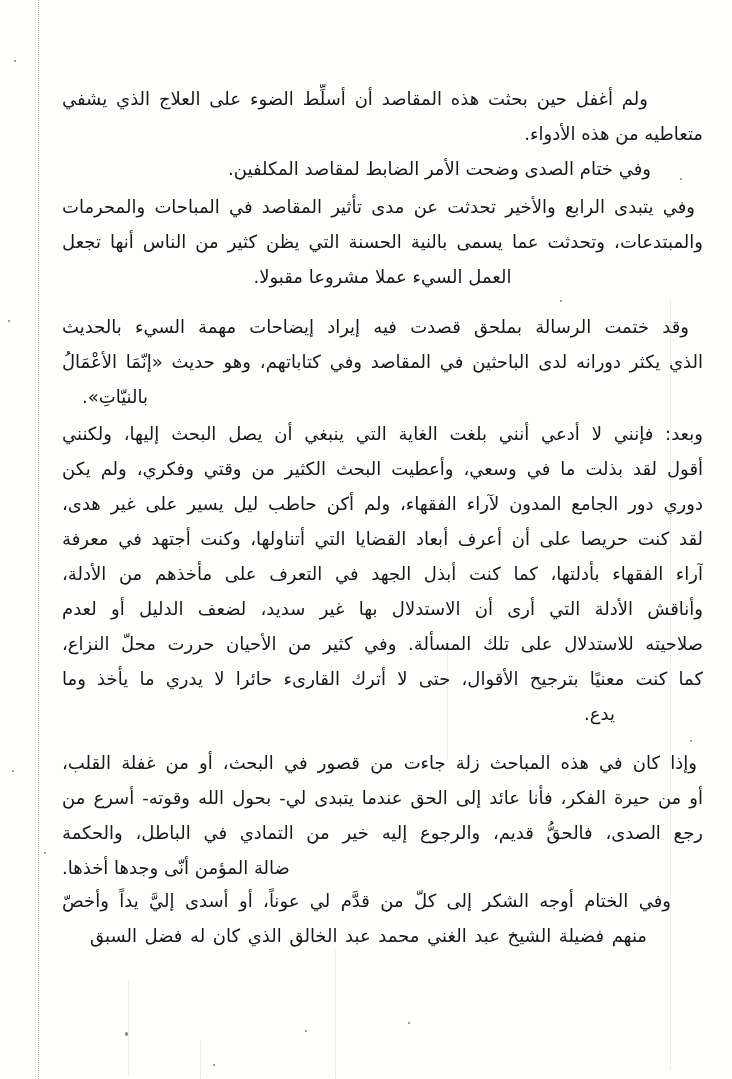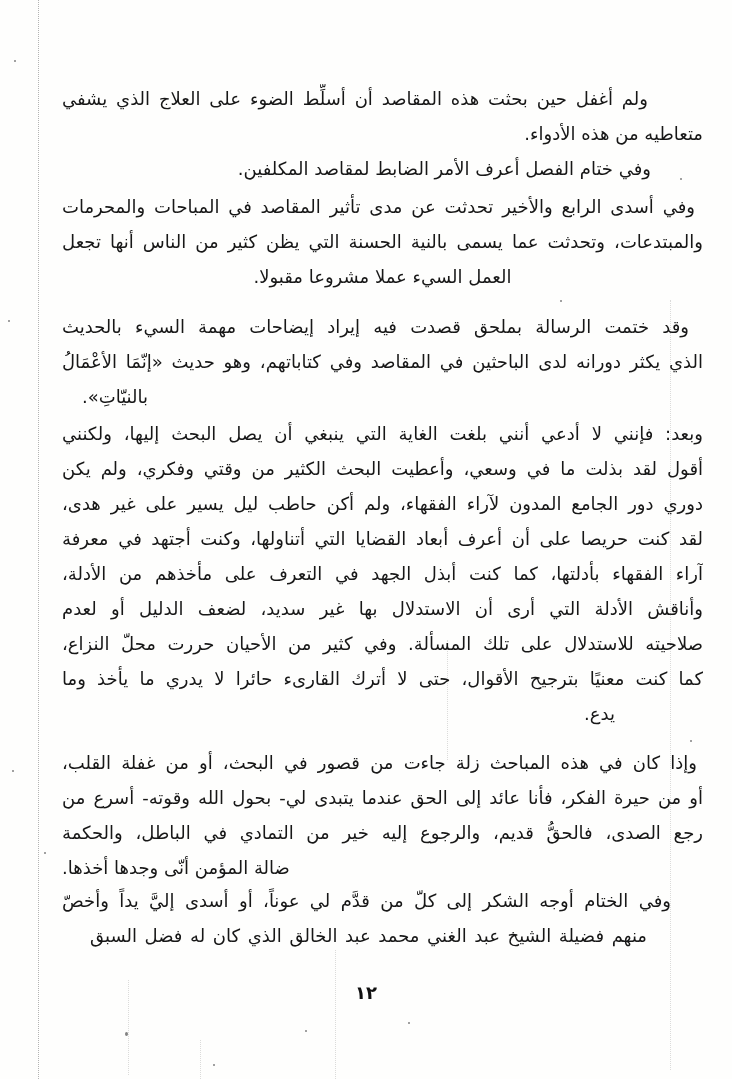--- a/index.html
+++ b/index.html
@@ -86,22 +86,22 @@
   <span class="speck" style="left:12px; top:770px;"></span>
   <span class="speck" style="left:44px; top:852px;"></span>
   <span class="speck" style="left:680px; top:178px;"></span>
   <span class="speck" style="left:560px; top:300px;"></span>
   <span class="speck" style="left:690px; top:740px;"></span>
   <span class="speck" style="left:213px; top:1064px;"></span>
   <span class="speck" style="left:408px; top:1022px;"></span>
 
   <div class="tline jfy" style="top:84px;  padding-right:55px;">ولم أغفل حين بحثت هذه المقاصد أن أسلِّط الضوء على العلاج الذي يشفي</div>
   <div class="tline algn-right" style="top:119px;">متعاطيه من هذه الأدواء.</div>
-  <div class="tline algn-right" style="top:154px; padding-right:52px;">وفي ختام الفصل أعرف الأمر الضابط لمقاصد المكلفين.</div>
-  <div class="tline jfy" style="top:192px; padding-right:8px;">وفي أسدى الرابع والأخير تحدثت عن مدى تأثير المقاصد في المباحات والمحرمات</div>
+  <div class="tline algn-right" style="top:154px; padding-right:52px;">وفي ختام الصدى وضحت الأمر الضابط لمقاصد المكلفين.</div>
+  <div class="tline jfy" style="top:192px; padding-right:8px;">وفي يتبدى الرابع والأخير تحدثت عن مدى تأثير المقاصد في المباحات والمحرمات</div>
   <div class="tline jfy" style="top:227px;">والمبتدعات، وتحدثت عما يسمى بالنية الحسنة التي يظن كثير من الناس أنها تجعل</div>
   <div class="tline algn-center" style="top:262px;">العمل السيء عملا مشروعا مقبولا.</div>
   <div class="tline jfy" style="top:312px; padding-right:14px;">وقد ختمت الرسالة بملحق قصدت فيه إيراد إيضاحات مهمة السيء بالحديث</div>
   <div class="tline jfy" style="top:347px;">الذي يكثر دورانه لدى الباحثين في المقاصد وفي كتاباتهم، وهو حديث «إنّمَا الأعْمَالُ</div>
   <div class="tline algn-left" style="top:382px;margin-left:20px;">بالنيّاتِ».</div>
   <div class="tline jfy" style="top:419px;">وبعد: فإنني لا أدعي أنني بلغت الغاية التي ينبغي أن يصل البحث إليها، ولكنني</div>
   <div class="tline jfy" style="top:454px;">أقول لقد بذلت ما في وسعي، وأعطيت البحث الكثير من وقتي وفكري، ولم يكن</div>
   <div class="tline jfy" style="top:489px;">دوري دور الجامع المدون لآراء الفقهاء، ولم أكن حاطب ليل يسير على غير هدى،</div>
   <div class="tline jfy" style="top:524px;">لقد كنت حريصا على أن أعرف أبعاد القضايا التي أتناولها، وكنت أجتهد في معرفة</div>
   <div class="tline jfy" style="top:559px;">آراء الفقهاء بأدلتها، كما كنت أبذل الجهد في التعرف على مأخذهم من الأدلة،</div>
@@ -109,15 +109,14 @@
   <div class="tline jfy" style="top:629px;">صلاحيته للاستدلال  على تلك المسألة. وفي كثير من الأحيان حررت محلّ النزاع،</div>
   <div class="tline jfy" style="top:664px;">كما كنت معنيًا بترجيح الأقوال، حتى لا أترك القارىء حائرا لا يدري ما يأخذ وما</div>
   <div class="tline algn-right" style="top:699px; padding-right:88px;">يدع.</div>
   <div class="tline jfy" style="top:748px; padding-right:6px;">وإذا كان في هذه المباحث زلة جاءت من قصور في البحث، أو من غفلة القلب،</div>
   <div class="tline jfy" style="top:783px;">أو من حيرة الفكر، فأنا عائد إلى الحق عندما يتبدى لي- بحول الله وقوته- أسرع من</div>
   <div class="tline jfy" style="top:818px;">رجع الصدى، فالحقُّ قديم، والرجوع إليه خير من التمادي في الباطل، والحكمة</div>
   <div class="tline algn-left" style="top:853px;">ضالة المؤمن أنّى وجدها أخذها.</div>
   <div class="tline jfy" style="top:886px; padding-right:32px;">وفي الختام أوجه الشكر إلى كلّ من قدَّم لي عوناً، أو أسدى إليَّ يداً وأخصّ</div>
   <div class="tline jfy" style="top:921px; padding-right:56px; padding-left:28px;">منهم فضيلة الشيخ عبد الغني محمد عبد الخالق الذي كان له فضل السبق في</div>
 
-  <div class="page-number">١٢</div>
 
 </div>
 
 </body></html>

